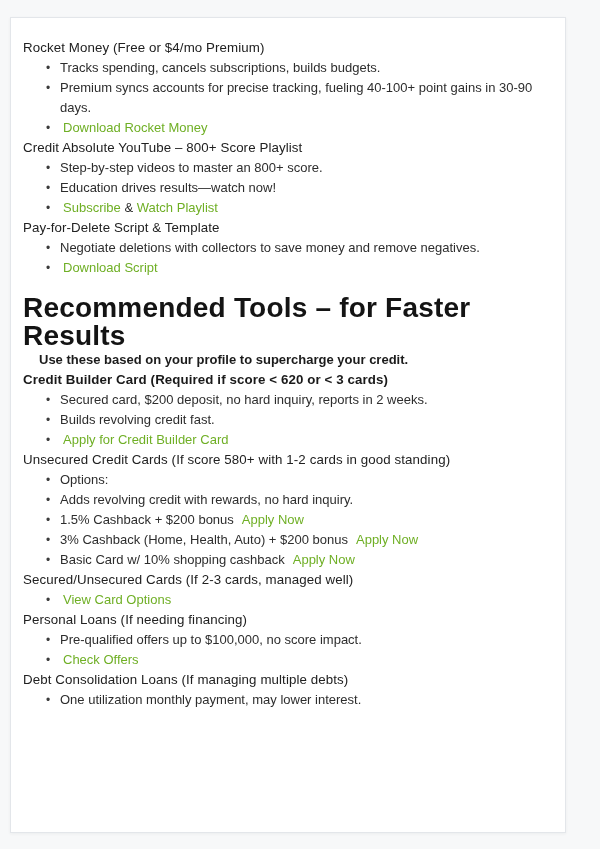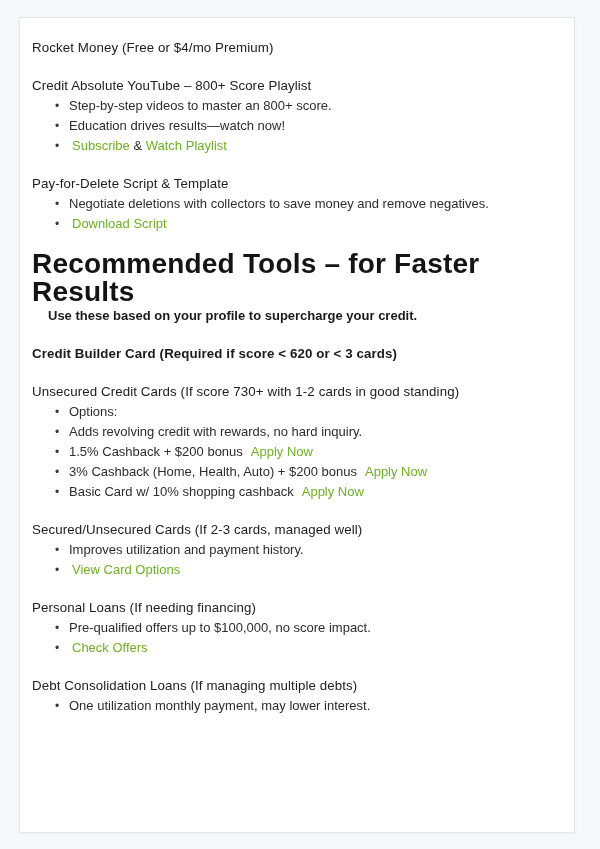--- a/index.html
+++ b/index.html
@@ -3,32 +3,32 @@
 <meta charset="utf-8">
 <style>
   html, body { margin:0; padding:0; }
   body {
     width:600px; height:849px; position:relative;
     background:#f7f8f9;
     font-family:"Liberation Sans", sans-serif;
     -webkit-font-smoothing:antialiased;
   }
   .card {
-    position:absolute; left:19px; top:17px;
+    position:absolute; left:10px; top:17px;
     width:556px; height:816px; box-sizing:border-box;
     background:#ffffff;
     border:1px solid #e3e6ea;
     box-shadow:0 1px 3px rgba(25,35,45,0.05);
     overflow:hidden;
   }
   .inner {
     padding:20px 14px 0 12px;
     color:#2d2d2d; font-size:13px; line-height:20px;
   }
-  .sec { margin-top:18px; }
+  .sec { }
   .sec.first { margin-top:0; }
   .sec-title {
     font-weight:500; color:#212121; font-size:13.3px;
     letter-spacing:0.1px;
   }
   .sec-title.bold { font-weight:700; color:#1a1a1a; }
   ul.bullets { margin:0; padding:0 0 0 23px; list-style:none; }
   ul.bullets li { position:relative; padding-left:14px; }
   ul.bullets li::before {
     content:"\2022";
@@ -46,20 +46,25 @@
   .subtitle { font-weight:700; color:#1b1b1b;margin-left:16px; }
 </style>
 </head>
 <body>
 
 <div class="card">
   <div class="inner">
 
     <div class="sec first">
       <div class="sec-title">Rocket Money (Free or $4/mo Premium)</div>
+      <ul class="bullets">
+        <li><span>Tracks spending, cancels subscriptions, builds budgets.</span></li>
+        <li><span>Premium syncs accounts for precise tracking, fueling 40-100+ point gains in 30-90 days.</span></li>
+        <li><a class="link lone">Download Rocket Money</a></li>
+      </ul>
     </div>
 
     <div class="sec">
       <div class="sec-title">Credit Absolute YouTube – 800+ Score Playlist</div>
       <ul class="bullets">
         <li><span>Step-by-step videos to master an 800+ score.</span></li>
         <li><span>Education drives results—watch now!</span></li>
         <li>
           <a class="link lone">Subscribe</a>
           <span class="amp"> &amp; </span>
@@ -74,43 +79,47 @@
         <li><span>Negotiate deletions with collectors to save money and remove negatives.</span></li>
         <li><a class="link lone">Download Script</a></li>
       </ul>
     </div>
 
     <h1 class="big-heading">Recommended Tools – for Faster Results</h1>
     <div class="subtitle">Use these based on your profile to supercharge your credit.</div>
 
     <div class="sec">
       <div class="sec-title bold">Credit Builder Card (Required if score &lt; 620 or &lt; 3 cards)</div>
+      <ul class="bullets">
+        <li><span>Secured card, $200 deposit, no hard inquiry, reports in 2 weeks.</span></li>
+        <li><span>Builds revolving credit fast.</span></li>
+        <li><a class="link lone">Apply for Credit Builder Card</a></li>
+      </ul>
     </div>
 
     <div class="sec">
-      <div class="sec-title">Unsecured Credit Cards (If score 730+ with 1-2 cards in good standing)</div>
+      <div class="sec-title">Unsecured Credit Cards (If score 580+ with 1-2 cards in good standing)</div>
       <ul class="bullets">
         <li><span>Options:</span></li>
         <li><span>Adds revolving credit with rewards, no hard inquiry.</span></li>
         <li>
           <span>1.5% Cashback + $200 bonus</span><a class="link trail">Apply Now</a>
         </li>
         <li>
           <span>3% Cashback (Home, Health, Auto) + $200 bonus</span><a class="link trail">Apply Now</a>
         </li>
         <li>
           <span>Basic Card w/ 10% shopping cashback</span><a class="link trail">Apply Now</a>
         </li>
       </ul>
     </div>
 
     <div class="sec">
       <div class="sec-title">Secured/Unsecured Cards (If 2-3 cards, managed well)</div>
       <ul class="bullets">
-        <li><span>Improves utilization and payment history.</span></li>
         <li><a class="link lone">View Card Options</a></li>
       </ul>
     </div>
 
     <div class="sec">
       <div class="sec-title">Personal Loans (If needing financing)</div>
       <ul class="bullets">
         <li><span>Pre-qualified offers up to $100,000, no score impact.</span></li>
         <li><a class="link lone">Check Offers</a></li>
       </ul>

